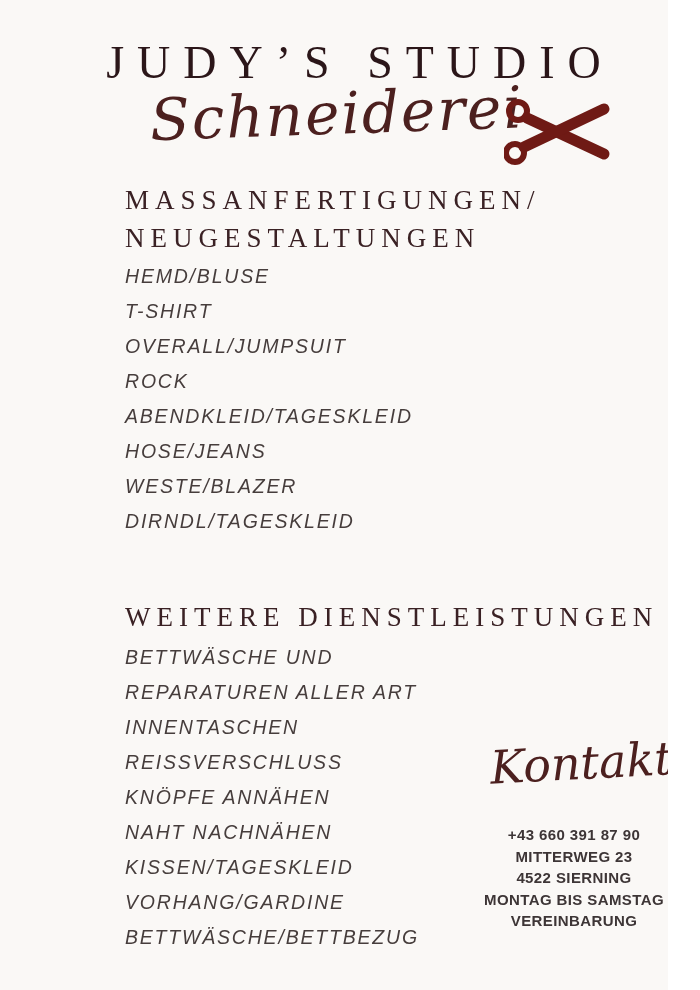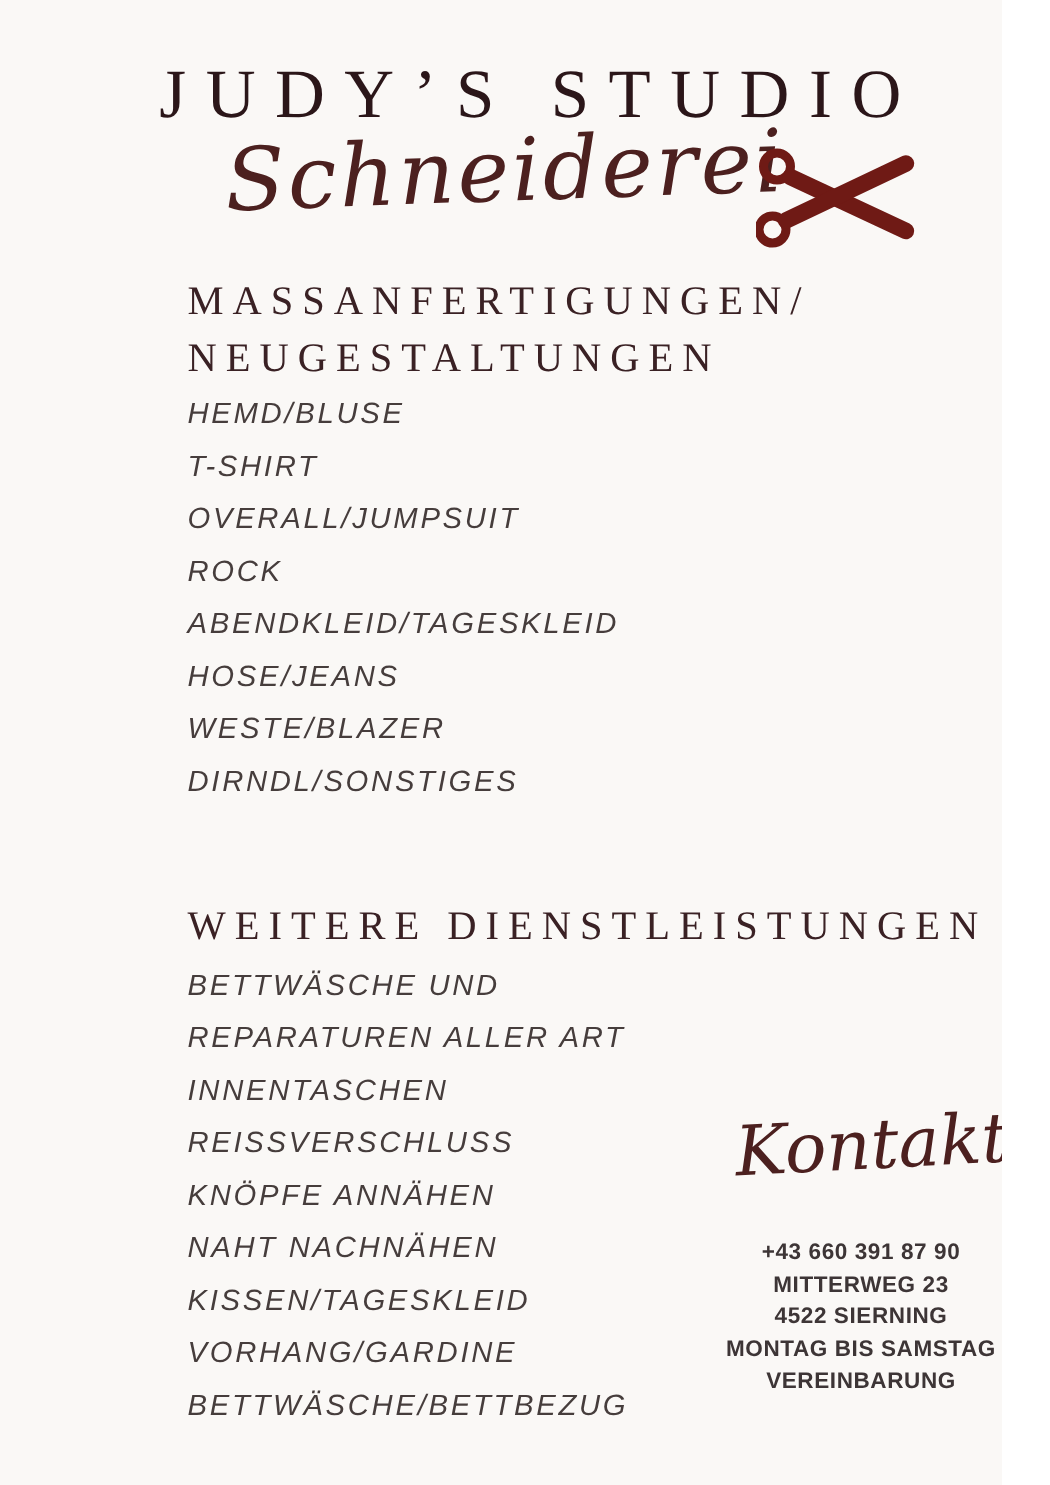--- a/index.html
+++ b/index.html
@@ -130,21 +130,21 @@
   </div>
 
   <ul class="service-list list-1">
     <li>HEMD/BLUSE</li>
     <li>T-SHIRT</li>
     <li>OVERALL/JUMPSUIT</li>
     <li>ROCK</li>
     <li>ABENDKLEID/TAGESKLEID</li>
     <li>HOSE/JEANS</li>
     <li>WESTE/BLAZER</li>
-    <li>DIRNDL/SONSTIGES</li>
+    <li>DIRNDL/TAGESKLEID</li>
   </ul>
 
   <div class="section-heading heading-2">
     <div>WEITERE DIENSTLEISTUNGEN</div>
   </div>
 
   <ul class="service-list list-2">
     <li>BETTWÄSCHE UND</li>
     <li>REPARATUREN ALLER ART</li>
     <li>INNENTASCHEN</li>

